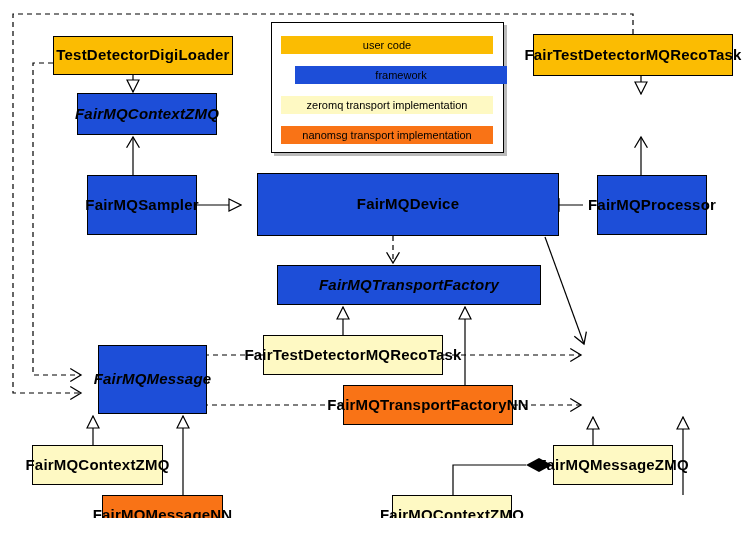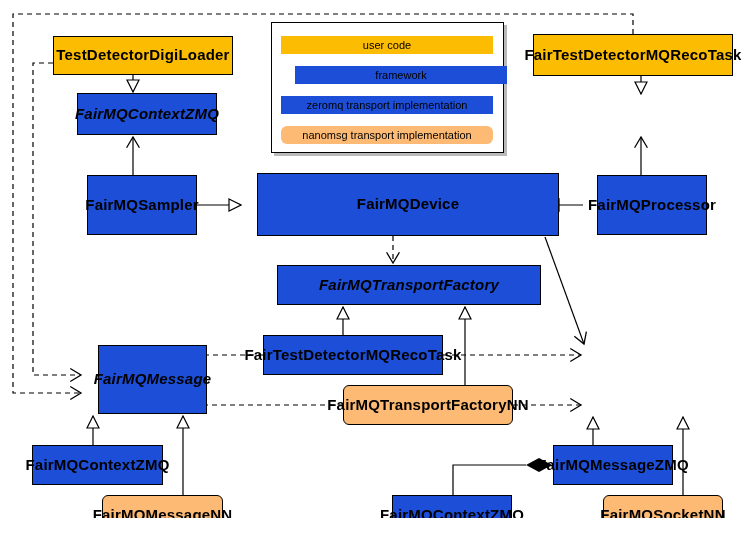--- a/index.html
+++ b/index.html
@@ -10,22 +10,22 @@
   #edges { position:absolute; left:0; top:0; z-index:0; }
   .node {
     position:absolute; box-sizing:border-box; z-index:1;
     border:1.4px solid #000000;
     display:flex; align-items:center; justify-content:center;
     font-size:15px; font-weight:bold; color:#000; text-align:center;
     letter-spacing:0.2px; line-height:1.1;
   }
   .gold  { background:#FBBC02; }
   .blue  { background:#1d4ed8;margin-left:14px; }
-  .red   { background:#1d4ed8; }
-  .green { background:#fdba74;border-radius:6px; }
+  .red   { background:#fef9c3; }
+  .green { background:#f97316; }
   .abstract { font-style:italic; }
   #legend {
     position:absolute; left:271px; top:22px; width:233px; height:131px;
     background:#ffffff; border:1.4px solid #000000; box-sizing:border-box; z-index:1;
     box-shadow:3px 3px 0 rgba(130,130,130,0.55);
   }
   .legend-bar {
     position:absolute; left:9px; width:212px; height:18px;
     display:flex; align-items:center; justify-content:center;
     font-size:11px; font-weight:normal; color:#000;
@@ -94,15 +94,14 @@
   <div class="node red" style="left:263px;top:335px;width:180px;height:40px">FairTestDetectorMQRecoTask</div>
   <div class="node green" style="left:343px;top:385px;width:170px;height:40px">FairMQTransportFactoryNN</div>
 
   <div class="node blue abstract" style="left:84px;top:345px;width:109px;height:69px">FairMQMessage</div>
 
   <div class="node red" style="left:32px;top:445px;width:131px;height:40px">FairMQContextZMQ</div>
   <div class="node green" style="left:102px;top:495px;width:121px;height:40px">FairMQMessageNN</div>
 
   <div class="node red" style="left:392px;top:495px;width:120px;height:40px">FairMQContextZMQ</div>
   <div class="node red" style="left:553px;top:445px;width:120px;height:40px">FairMQMessageZMQ</div>
-  <div class="node green" style="left:603px;top:495px;width:120px;height:40px">FairMQSocketNN</div>
 
 </div>
 
 </body></html>

